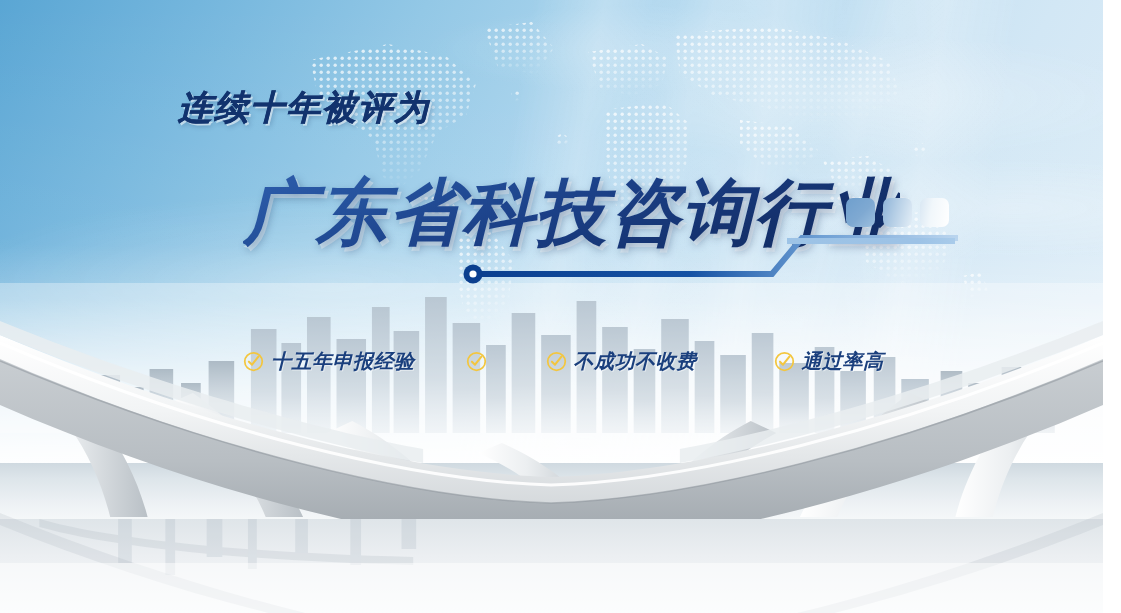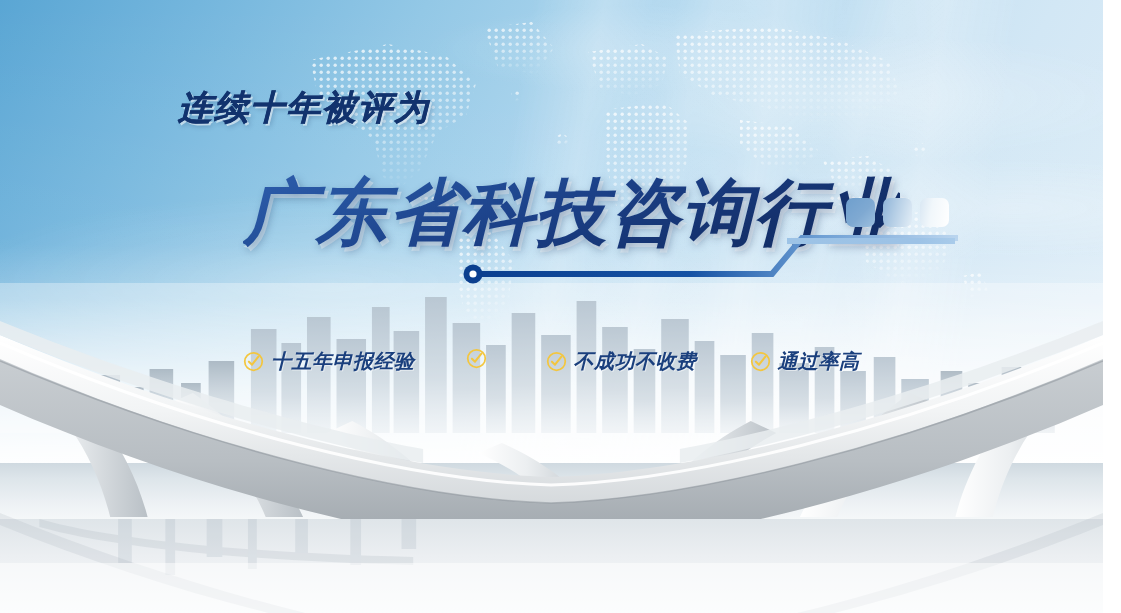--- a/index.html
+++ b/index.html
@@ -165,21 +165,21 @@
     color: transparent;
     -webkit-text-fill-color: transparent;
     filter: drop-shadow(3px 3px 3px rgba(120,55,15,.35));
   }
 
   
   .features {
     position: absolute;
     left: 243px; top: 348px;
     display: flex;
-    align-items: flex-start;
+    align-items: center;
     gap: 11px;
   }
   .feature {
     display: flex;
     align-items: center;
     gap: 7px;
     margin-right: 36px;
     white-space: nowrap;
   }
   .feature:last-child { margin-right: 8px; }
@@ -187,21 +187,21 @@
   .feature-label {
     font-size: 20px;
     font-weight: bold;
     font-style: italic;
     color: #1a3f7d;
     letter-spacing: .5px;
     text-shadow: 1px 1px 0 rgba(255,255,255,.5);
   }
   .f0 { margin-right: 40px; }
   .f1 { margin-right: 48px; }
-  .f2 { margin-right: 42px; }
+  .f2 { margin-right: 66px; }
 
   .content-layer { position:absolute; inset:0; z-index: 5; }
 </style>
 </head>
 <body>
 
 <div class="banner">
 
   <div class="sky"></div>
   <div class="clouds"></div>

